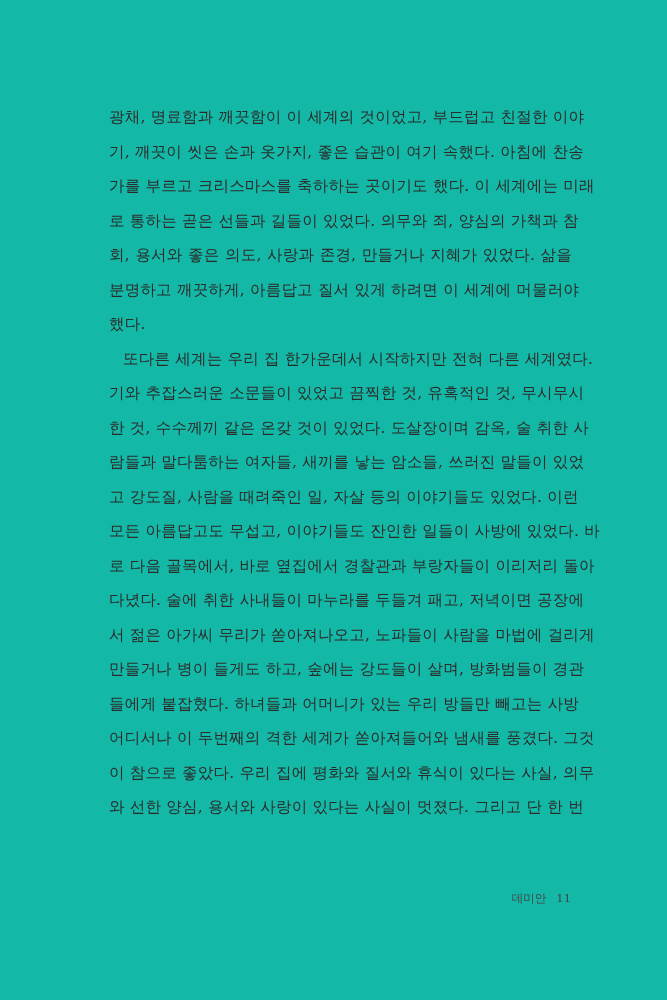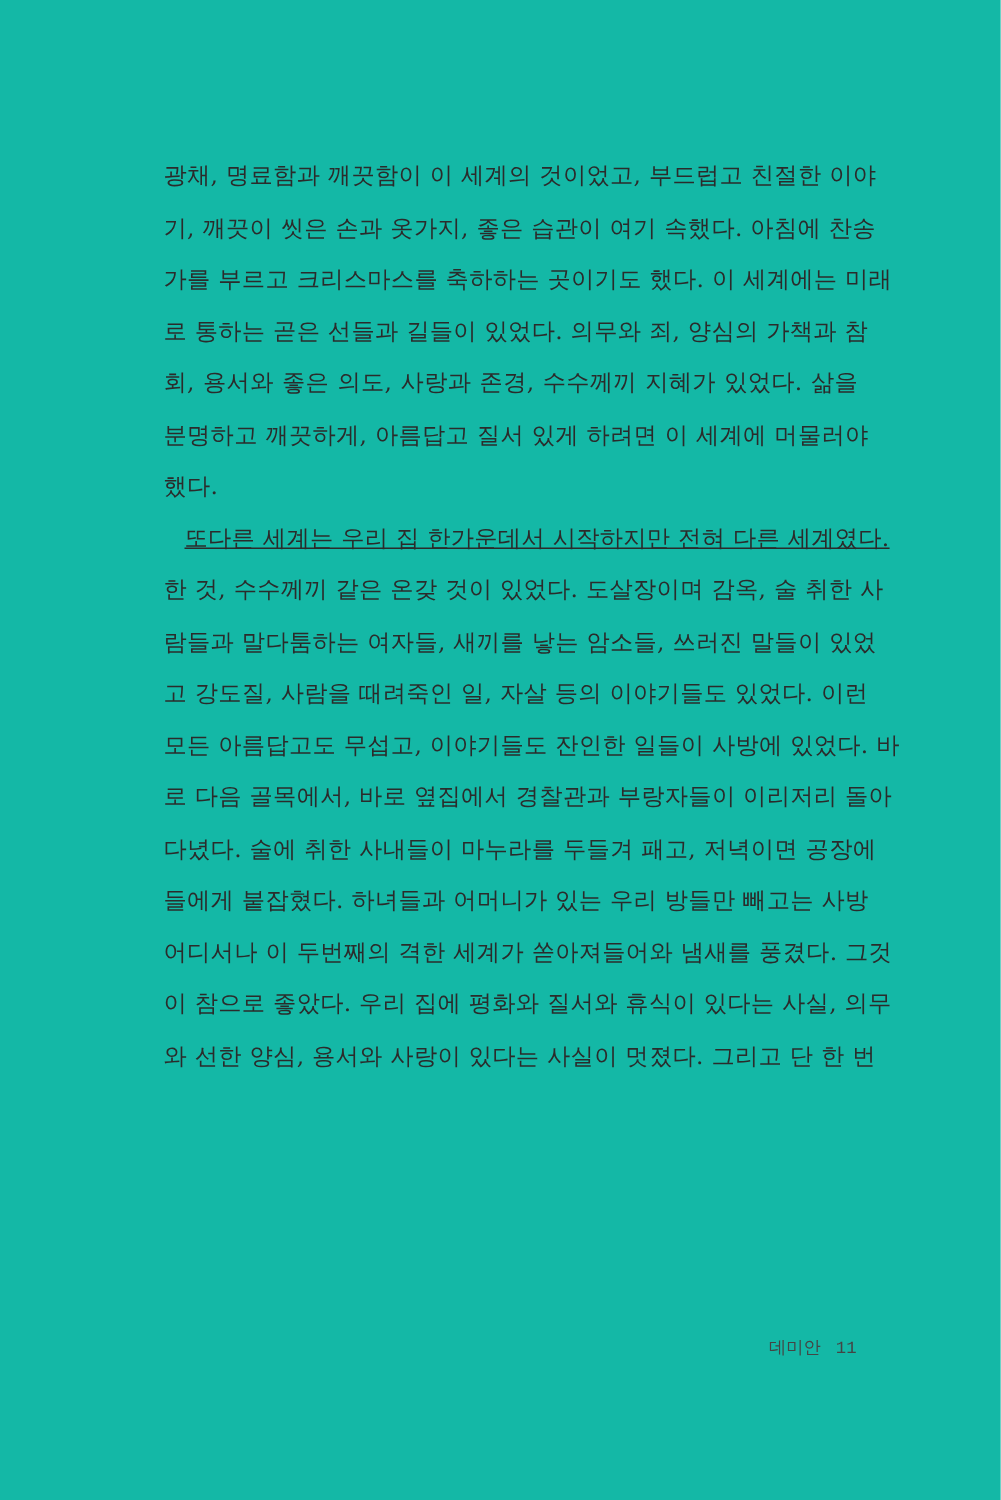--- a/index.html
+++ b/index.html
@@ -36,56 +36,57 @@
     white-space: nowrap;
     text-align: justify;
     text-align-last: justify;
     letter-spacing: 0.2px;
   }
   .line.last {
     text-align-last: left;
   }
   .line.indent {
     padding-left: 14px;
-    text-decoration: underline;
   }
   .footer {
     position: absolute;
     top: 891px;
     right: 96px;
     font-size: 11.5px;
     color: #444444;
     white-space: nowrap;
-    font-family: Liberation Mono, monospace;
   }
   .footer .title {
     margin-right: 10px;
   }
 </style>
 </head>
 <body>
 
 <div class="page">
   <div class="body-text">
 
     <span class="line">광채, 명료함과 깨끗함이 이 세계의 것이었고, 부드럽고 친절한 이야</span>
     <span class="line">기, 깨끗이 씻은 손과 옷가지, 좋은 습관이 여기 속했다. 아침에 찬송</span>
     <span class="line">가를 부르고 크리스마스를 축하하는 곳이기도 했다. 이 세계에는 미래</span>
     <span class="line">로 통하는 곧은 선들과 길들이 있었다. 의무와 죄, 양심의 가책과 참</span>
-    <span class="line">회, 용서와 좋은 의도, 사랑과 존경, 수수께끼 지혜가 있었다. 삶을</span>
+    <span class="line">회, 용서와 좋은 의도, 사랑과 존경, 만들거나 지혜가 있었다. 삶을</span>
     <span class="line">분명하고 깨끗하게, 아름답고 질서 있게 하려면 이 세계에 머물러야</span>
     <span class="line last">했다.</span>
 
     <span class="line indent">또다른 세계는 우리 집 한가운데서 시작하지만 전혀 다른 세계였다.</span>
+    <span class="line">기와 추잡스러운 소문들이 있었고 끔찍한 것, 유혹적인 것, 무시무시</span>
     <span class="line">한 것, 수수께끼 같은 온갖 것이 있었다. 도살장이며 감옥, 술 취한 사</span>
     <span class="line">람들과 말다툼하는 여자들, 새끼를 낳는 암소들, 쓰러진 말들이 있었</span>
     <span class="line">고 강도질, 사람을 때려죽인 일, 자살 등의 이야기들도 있었다. 이런</span>
     <span class="line">모든 아름답고도 무섭고, 이야기들도 잔인한 일들이 사방에 있었다. 바</span>
     <span class="line">로 다음 골목에서, 바로 옆집에서 경찰관과 부랑자들이 이리저리 돌아</span>
     <span class="line">다녔다. 술에 취한 사내들이 마누라를 두들겨 패고, 저녁이면 공장에</span>
+    <span class="line">서 젊은 아가씨 무리가 쏟아져나오고, 노파들이 사람을 마법에 걸리게</span>
+    <span class="line">만들거나 병이 들게도 하고, 숲에는 강도들이 살며, 방화범들이 경관</span>
     <span class="line">들에게 붙잡혔다. 하녀들과 어머니가 있는 우리 방들만 빼고는 사방</span>
     <span class="line">어디서나 이 두번째의 격한 세계가 쏟아져들어와 냄새를 풍겼다. 그것</span>
     <span class="line">이 참으로 좋았다. 우리 집에 평화와 질서와 휴식이 있다는 사실, 의무</span>
     <span class="line">와 선한 양심, 용서와 사랑이 있다는 사실이 멋졌다. 그리고 단 한 번</span>
   </div>
 
   <div class="footer">
     <span class="title">데미안</span><span>11</span>
   </div>
 </div>

